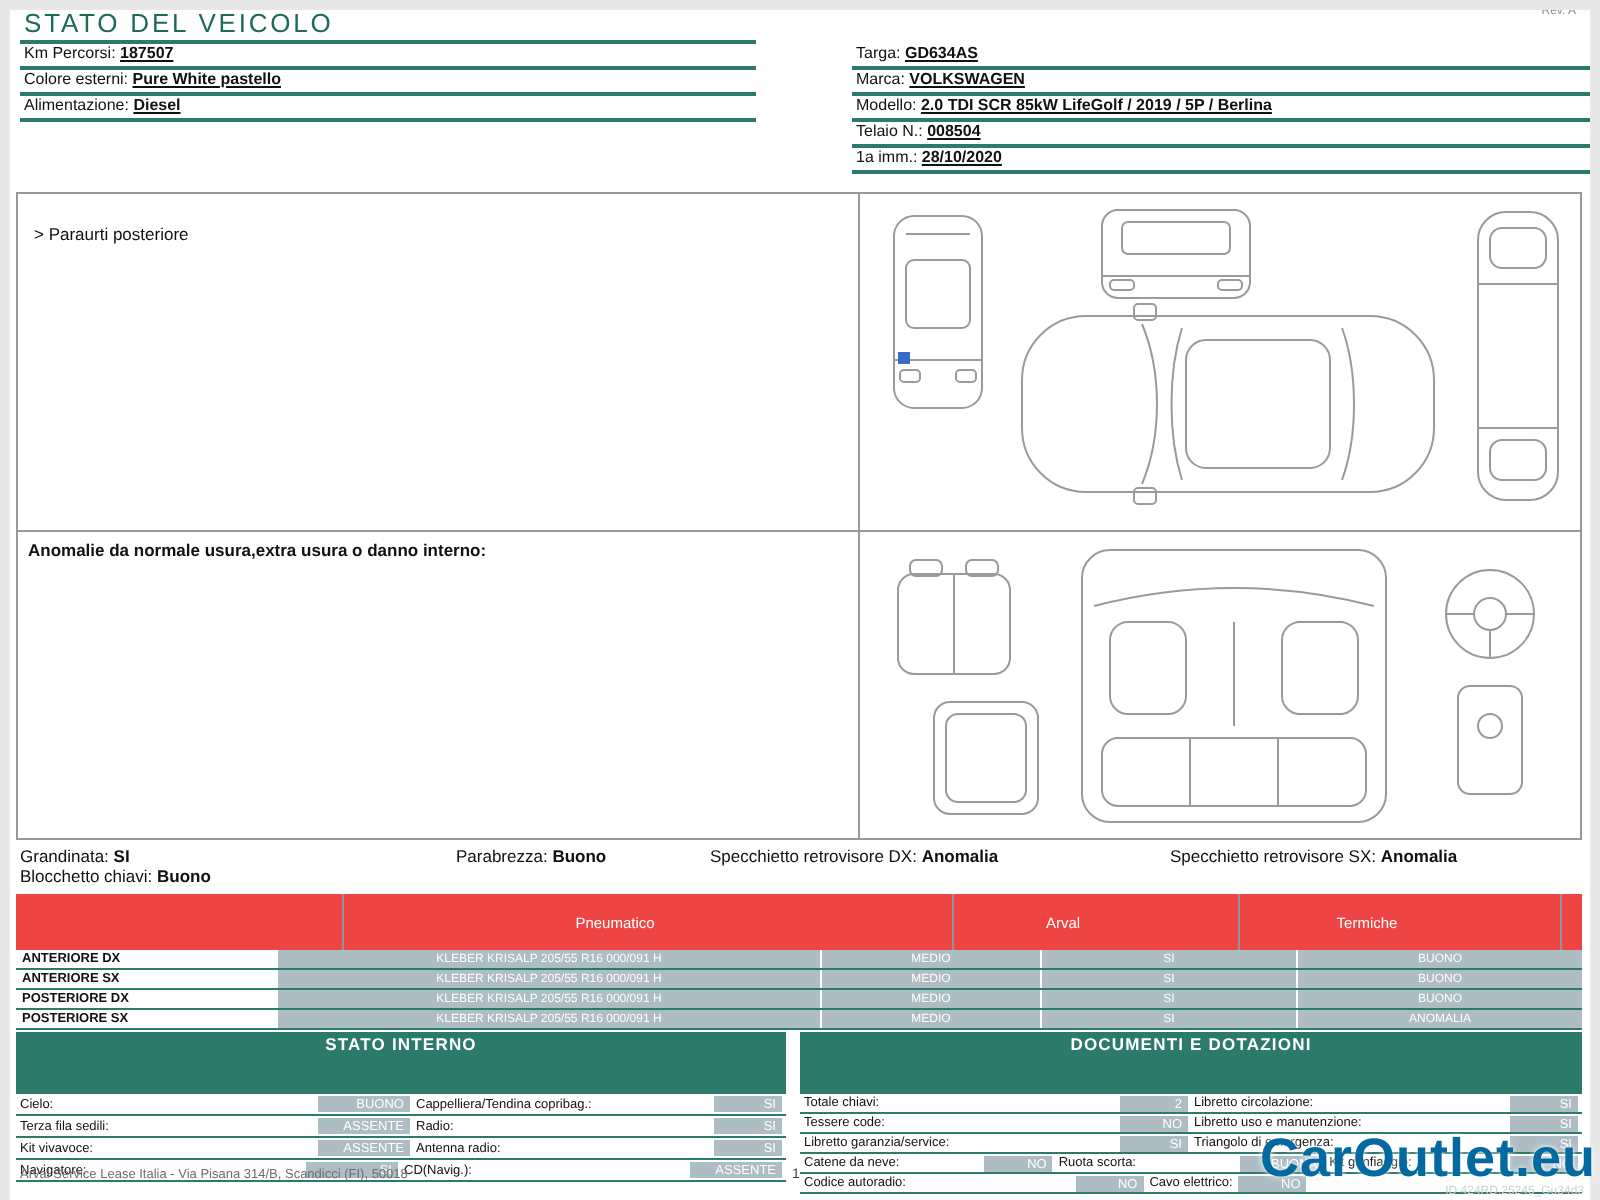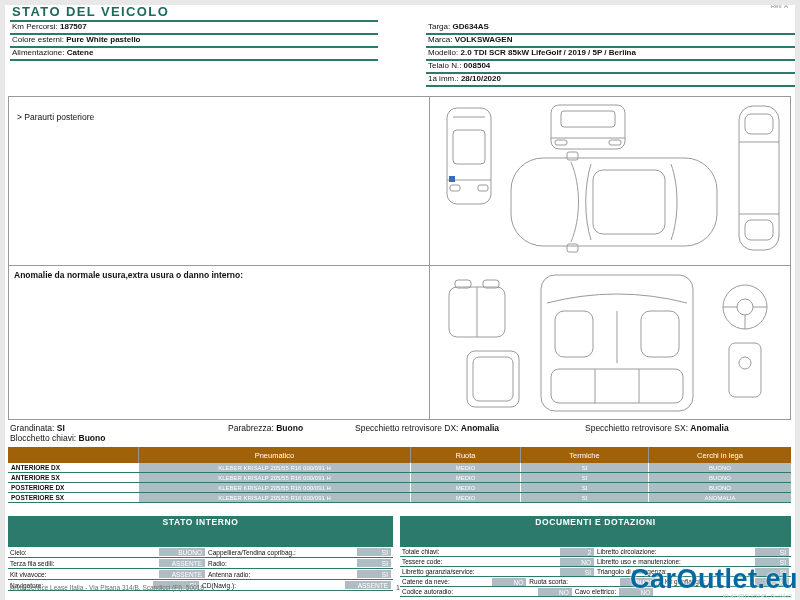--- a/index.html
+++ b/index.html
@@ -5,50 +5,50 @@
   * { margin:0; padding:0; box-sizing:border-box; }
   html,body { width:800px; height:600px; }
   body {
     position:relative; overflow:hidden; background:#ffffff;
     font-family:"Liberation Sans", sans-serif; color:#111;
   }
   .frame { position:absolute; inset:0; border:5px solid #e8e8e8; border-bottom:none; pointer-events:none; z-index:40; }
 
   .title {
     position:absolute; left:10px; top:4px; width:368px; height:18px;
-    font-size:13px; font-weight:bold; letter-spacing:1.4px; color:#1d6a5d;
+    font-size:13px; font-weight:normal; letter-spacing:1.4px; color:#1d6a5d;
     border-bottom:2px solid #2b7a6b; padding-left:2px;
   }
   .rev { position:absolute; right:12px; top:3px; font-size:6px; color:#8a8a8a; }
 
   .field {
     position:absolute; height:13px; border-bottom:2px solid #2b7a6b;
     font-size:8px; white-space:nowrap; overflow:hidden; padding-left:2px;
   }
-  .field .fvalue { font-weight:bold; }
+  .field .fvalue { font-weight:bold;text-decoration:underline; }
   .fl { left:10px; width:368px; }
   .fr { left:382px; width:408px;margin-left:44px; }
 
   .main-box { position:absolute; left:8px; top:96px; width:783px; height:324px; border:1px solid #999; background:#fff; }
   .main-box .vline { position:absolute; left:420px; top:0; bottom:0; width:1px; background:#999; }
   .main-box .hline { position:absolute; left:0; right:0; top:168px; height:1px; background:#999; }
   .anom { position:absolute; left:5px; width:410px; }
   .anom.ext { top:4px; } .anom.int { top:173px; }
   .anom-title { font-size:8.5px; font-weight:bold; }
   .anom-item { font-size:8.5px; margin-top:11px; margin-left:3px; }
   .ext-svg { position:absolute; left:424px; top:3px; width:356px; height:162px; }
   .int-svg { position:absolute; left:424px; top:172px; width:356px; height:148px; }
 
   .sum1 { position:absolute; left:10px; top:423px; width:782px; height:10px; font-size:8.5px; }
   .sum1 span.pair { position:absolute; white-space:nowrap; }
   .sum2 { position:absolute; left:10px; top:433px; font-size:8.5px;text-align:center; }
 
   .tires { position:absolute; left:8px; top:447px; width:783px; }
   .t-head, .t-row { display:grid; grid-template-columns:130px 272px 110px 128px 143px; }
-  .t-head { background:#a16207; color:#fff; height:16px; font-size:7.5px; }
+  .t-head { background:#ef4444; color:#fff; height:28px; font-size:7.5px;gap:33px; }
   .t-head .th { display:flex; align-items:center; justify-content:center; border-left:1px solid #8d969c; }
   .t-head .th:first-child { border-left:none; }
   .t-row { height:10px; border-bottom:1px solid #2b7a6b; }
   .t-pos { background:#fff; color:#111; font-weight:bold; font-size:6.5px; display:flex; align-items:center; padding-left:3px; }
   .t-cell { background:#aebdc3; color:#fff; font-size:6px; display:flex; align-items:center; justify-content:center; border-left:1px solid #fff; overflow:hidden; white-space:nowrap; }
 
   .panel { position:absolute; top:516px; font-size:6.5px; }
   .panel.interno { left:8px; width:385px; }
   .panel.documenti { left:400px; width:391px; }
   .panel-head { background:#2b7a6b; color:#fff; font-weight:bold; text-align:center; font-size:8.5px; height:31px; line-height:13px; letter-spacing:.6px; }
@@ -79,21 +79,21 @@
 <div class="rev">Rev. A</div>
 <h1 class="title">STATO DEL VEICOLO</h1>
 
 <div class="field fl" style="top:22px">
   <span class="flabel">Km Percorsi: </span><span class="fvalue">187507</span>
 </div>
 <div class="field fl" style="top:35px">
   <span class="flabel">Colore esterni: </span><span class="fvalue">Pure White pastello</span>
 </div>
 <div class="field fl" style="top:48px">
-  <span class="flabel">Alimentazione: </span><span class="fvalue">Catene</span>
+  <span class="flabel">Alimentazione: </span><span class="fvalue">Diesel</span>
 </div>
 
 <div class="field fr" style="top:22px">
   <span class="flabel">Targa: </span><span class="fvalue">GD634AS</span>
 </div>
 <div class="field fr" style="top:35px">
   <span class="flabel">Marca: </span><span class="fvalue">VOLKSWAGEN</span>
 </div>
 <div class="field fr" style="top:48px">
   <span class="flabel">Modello: </span><span class="fvalue">2.0 TDI SCR 85kW LifeGolf / 2019 / 5P / Berlina</span>
@@ -191,21 +191,21 @@
   <span class="pair" style="left:575px"><span>Specchietto retrovisore SX: </span><b>Anomalia</b></span>
 </div>
 <div class="sum2">
   <span>Blocchetto chiavi: </span><b>Buono</b>
 </div>
 
 <div class="tires">
   <div class="t-head">
     <div class="th"></div>
     <div class="th">Pneumatico</div>
-    <div class="th">Ruota</div>
+    <div class="th">Arval</div>
     <div class="th">Termiche</div>
     <div class="th">Cerchi in lega</div>
   </div>
   <div class="t-row">
     <div class="t-pos">ANTERIORE DX</div>
     <div class="t-cell">KLEBER KRISALP 205/55 R16 000/091 H</div>
     <div class="t-cell">MEDIO</div>
     <div class="t-cell">SI</div>
     <div class="t-cell">BUONO</div>
   </div>

